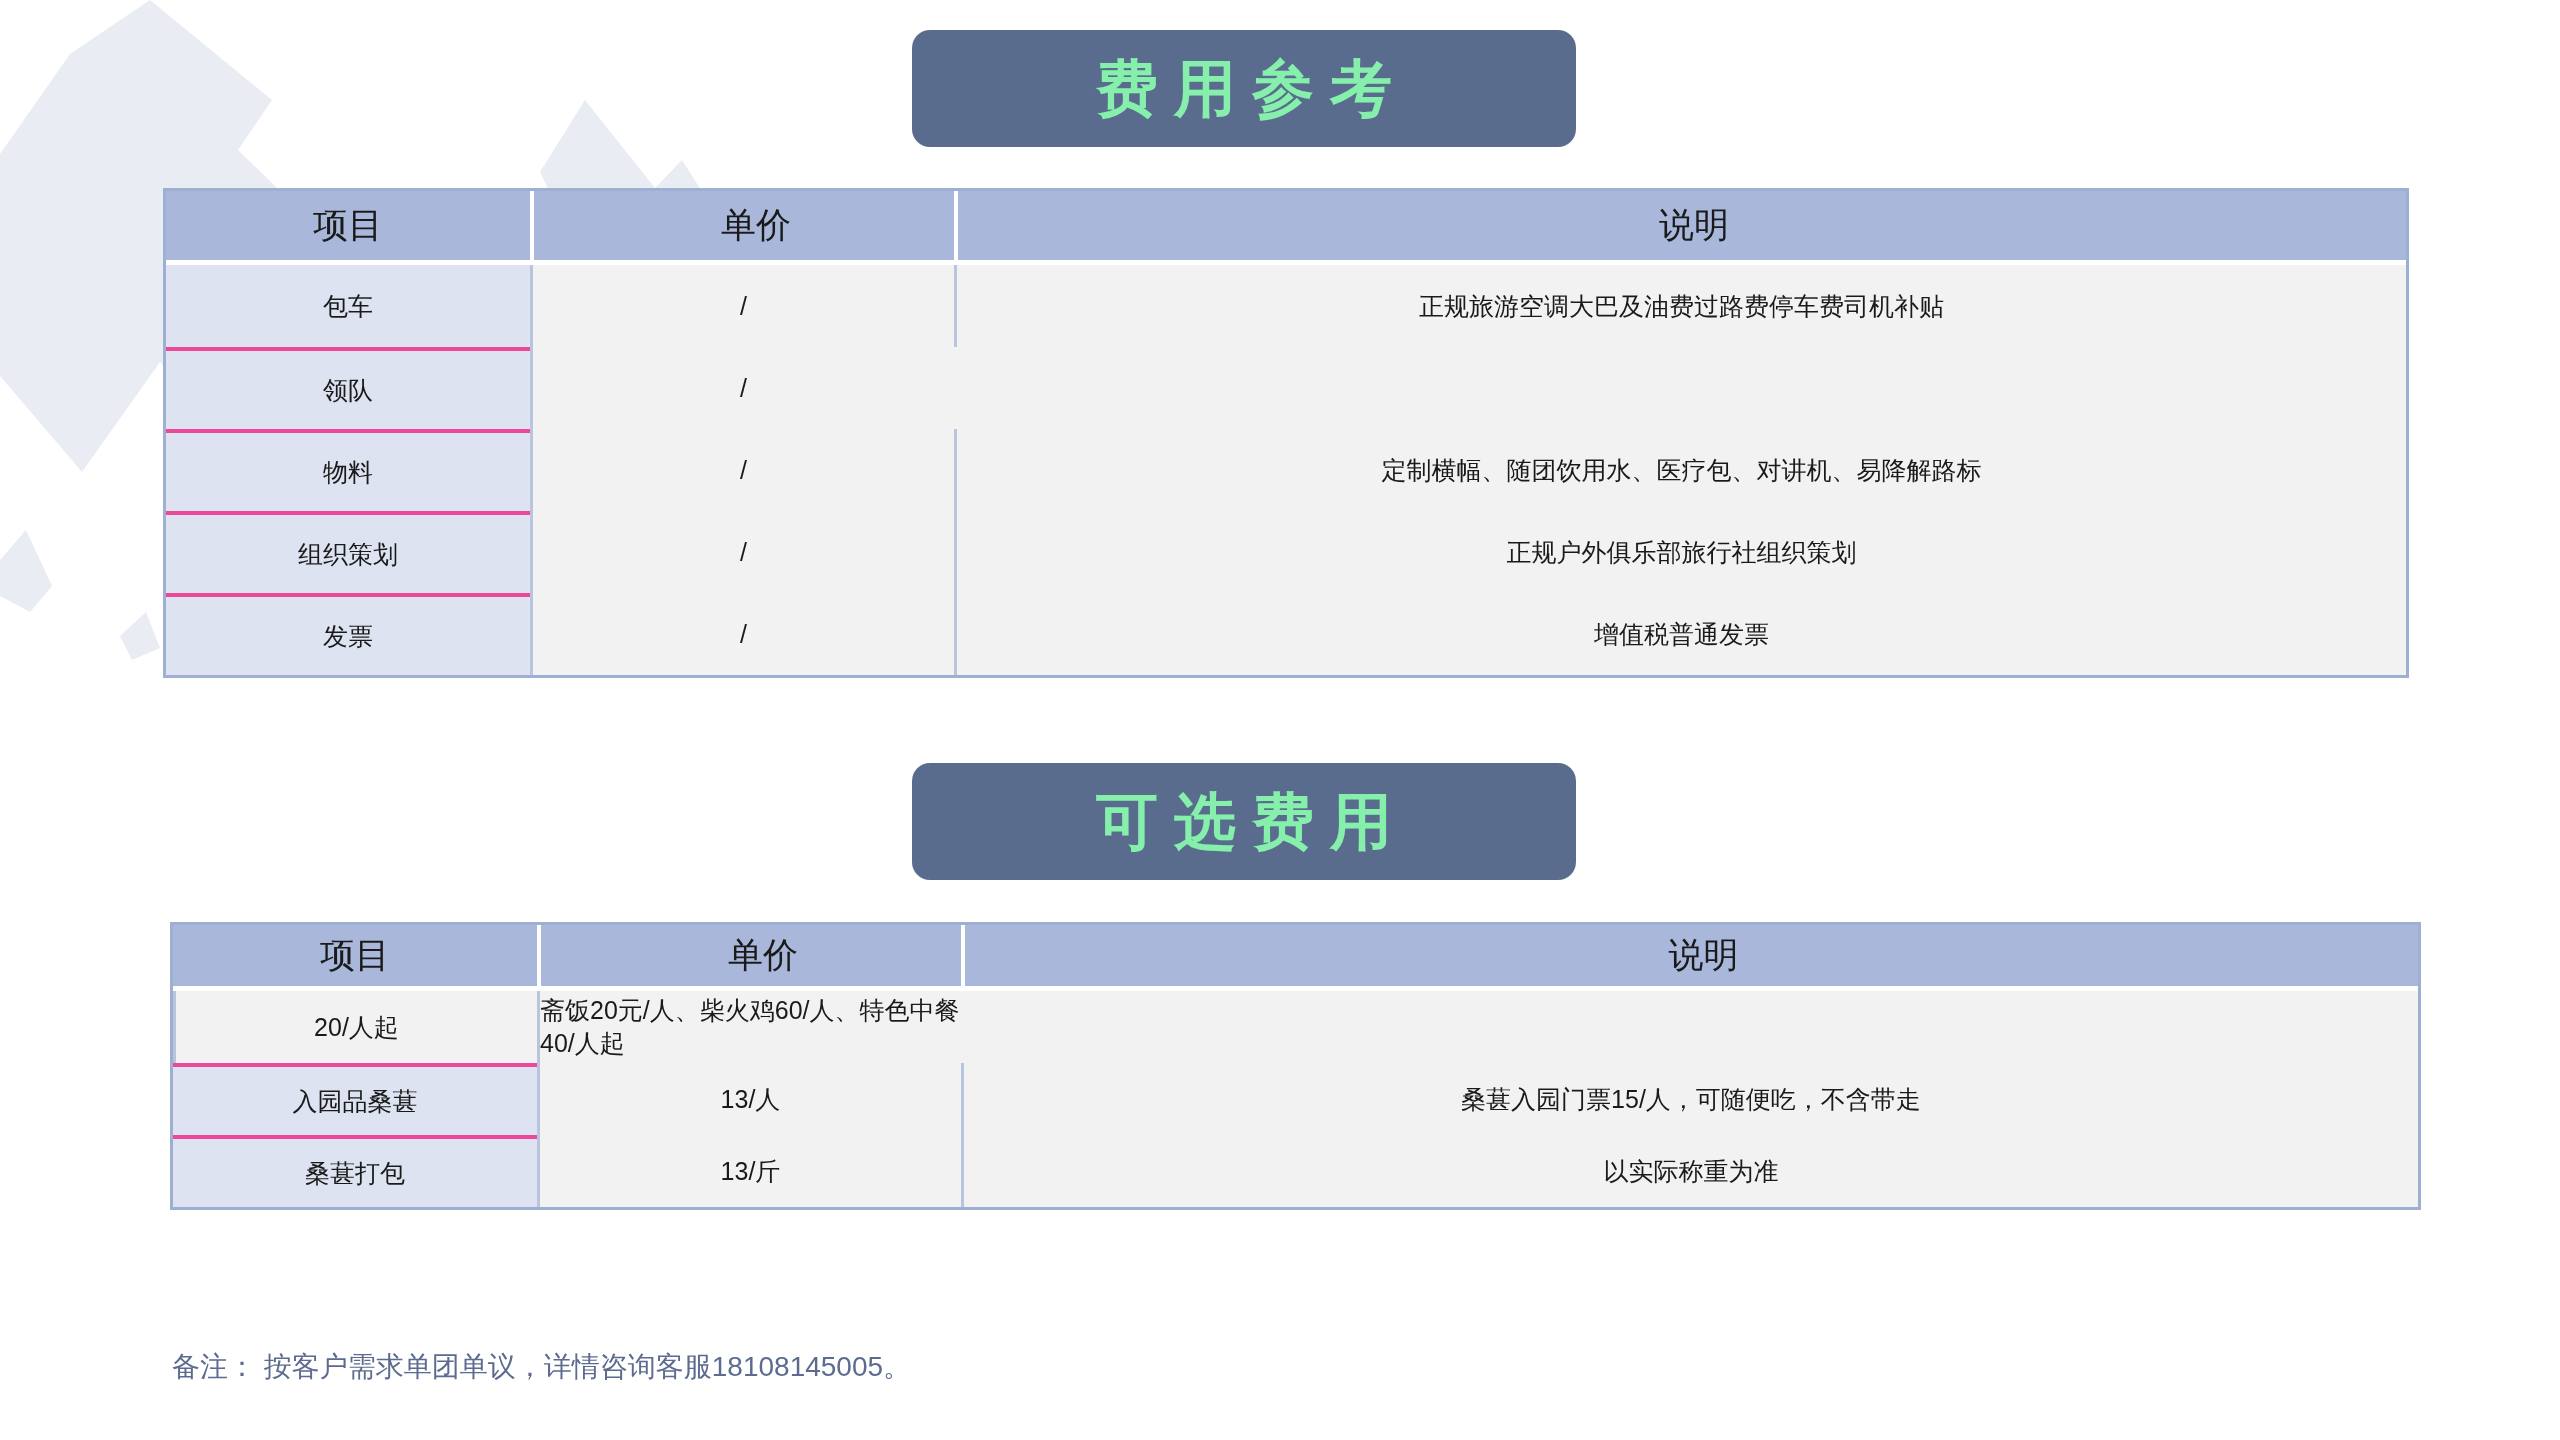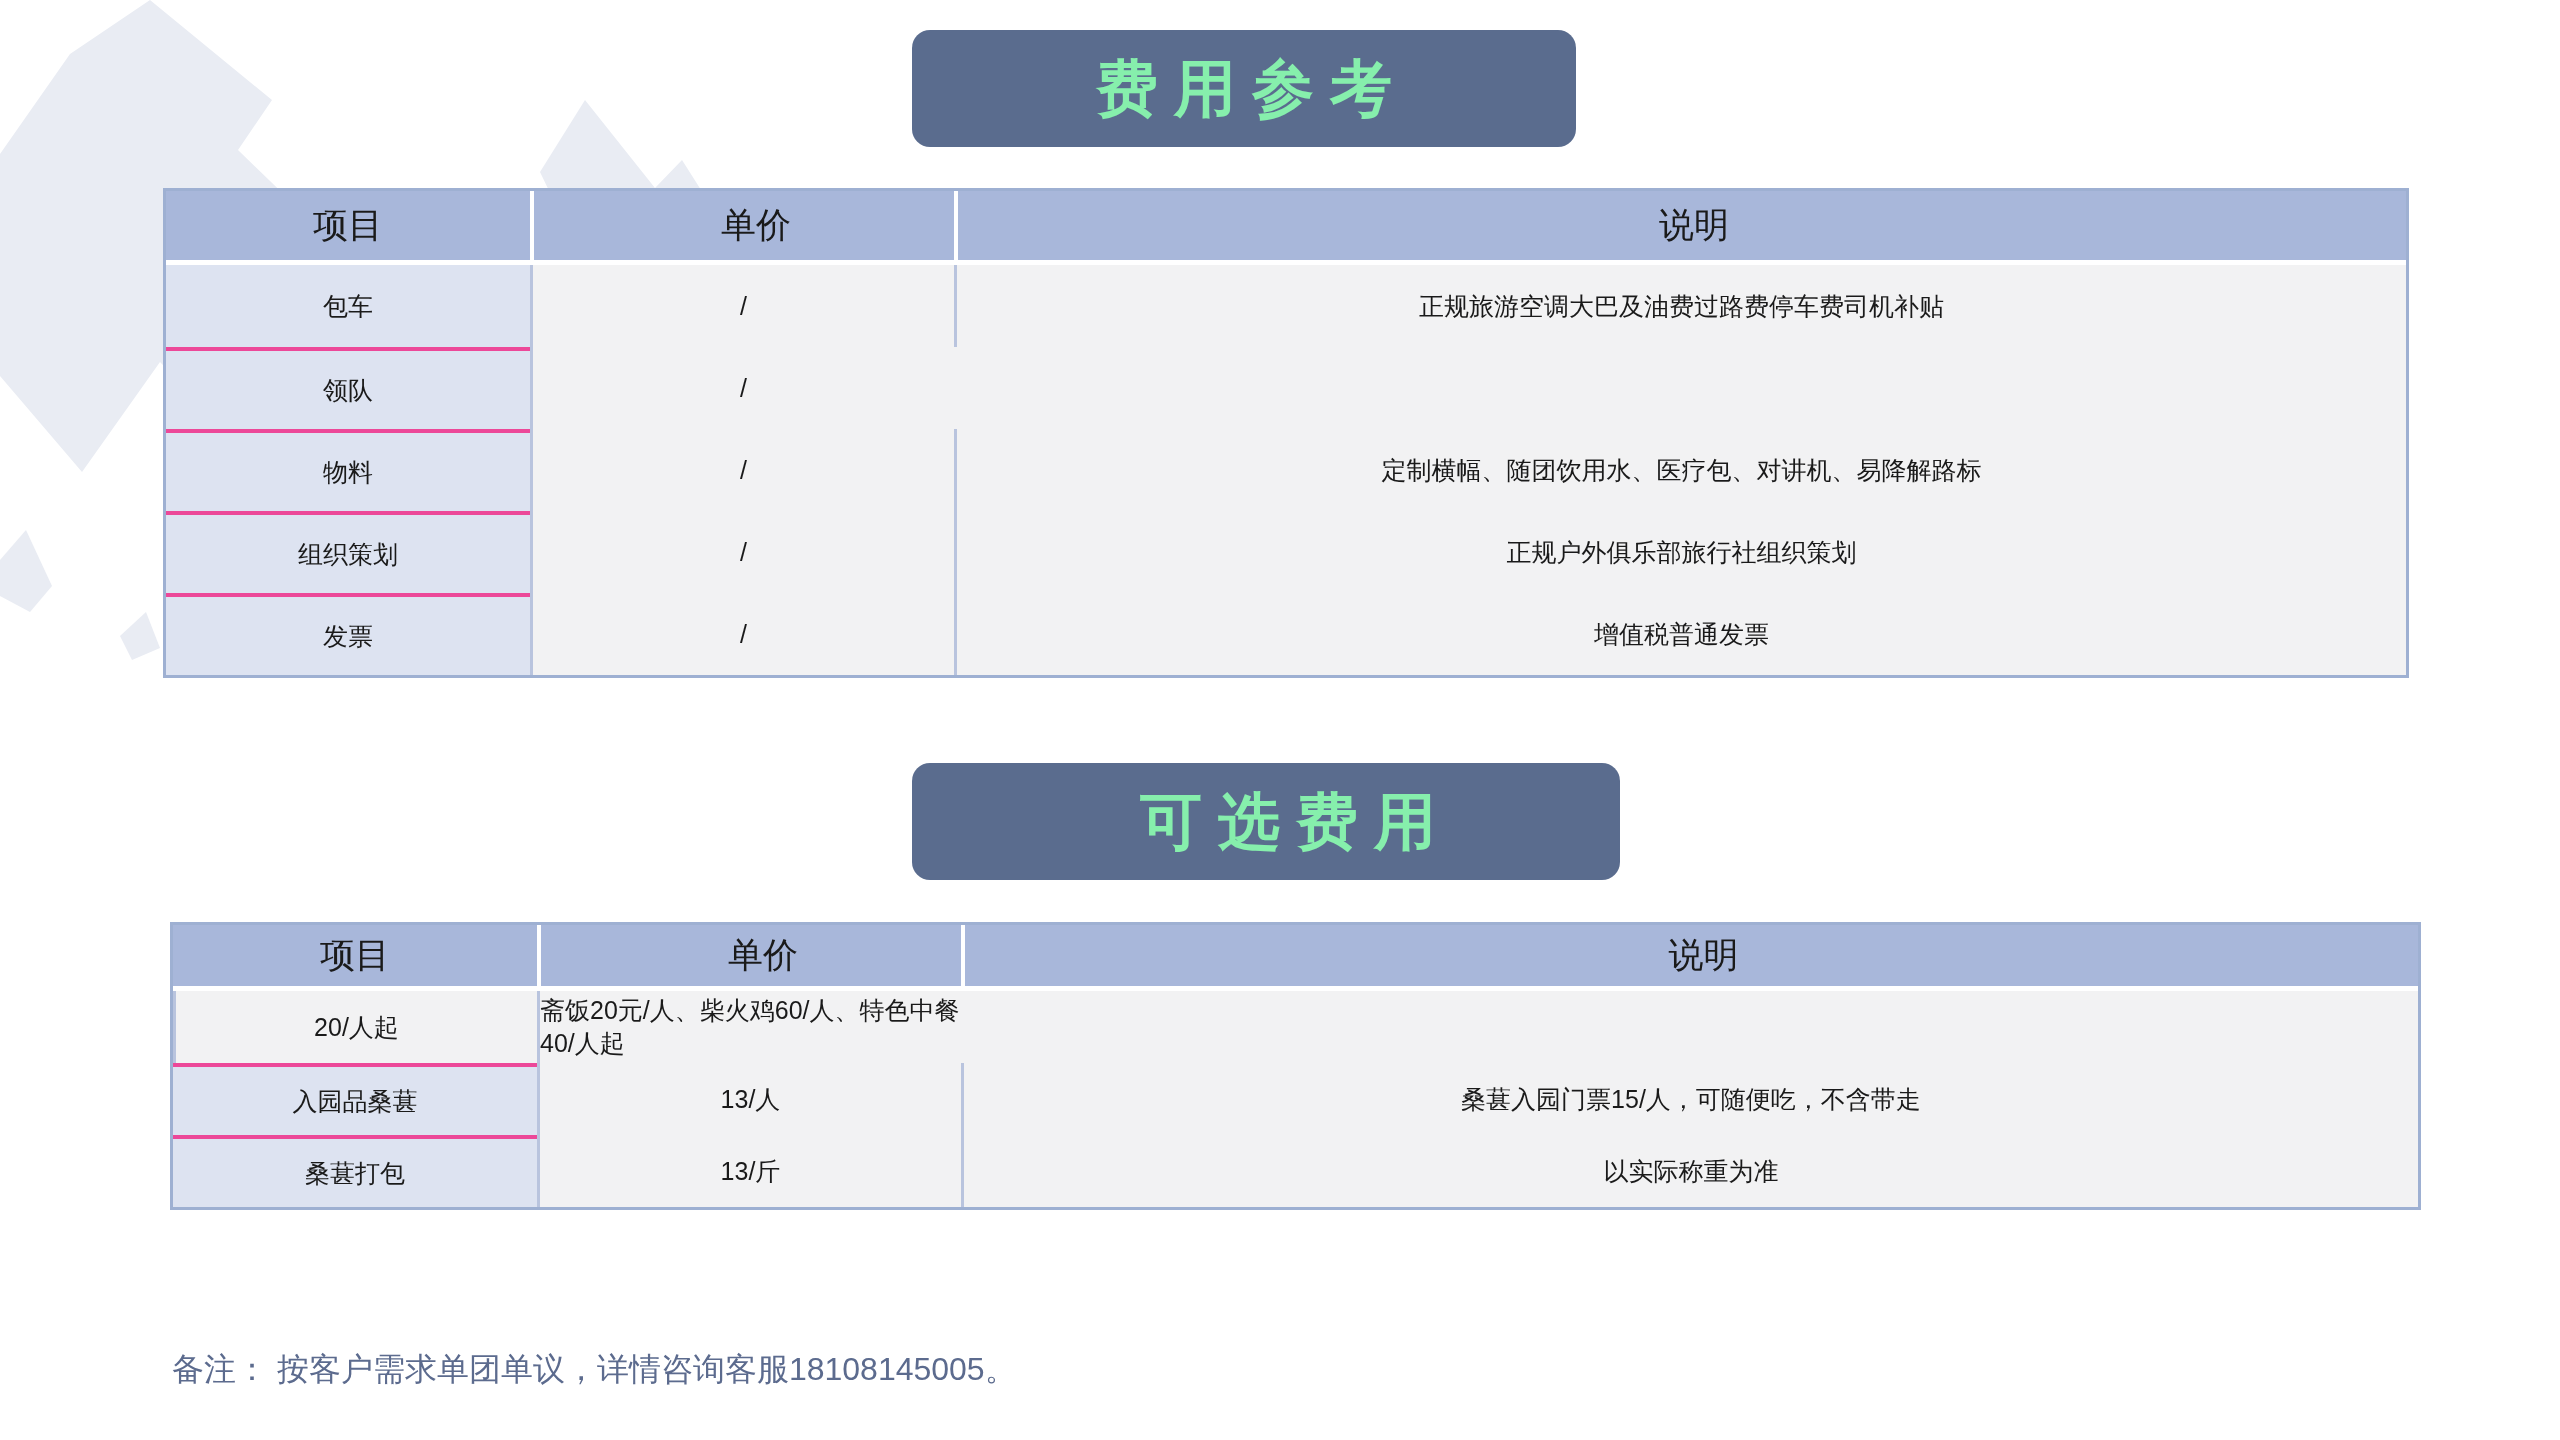--- a/index.html
+++ b/index.html
@@ -22,21 +22,21 @@
     left: 912px; width: 664px; height: 117px;
     background: #5a6c8e;
     border-radius: 18px;
     display: flex; align-items: center; justify-content: center;
     color: #86efac;
     font-size: 62px; font-weight: bold;
     letter-spacing: 16px; text-indent: 16px;
     z-index: 2;
   }
   .title-1 { top: 30px; }
-  .title-2 { top: 763px; padding-left: 44px; }
+  .title-2 { top: 763px; }
 
   
   .ptable {
     position: absolute;
     background: #f2f2f3;
     border: 3px solid #9eb0d2;
     z-index: 1;
     box-sizing: border-box;
   }
   .t1 { left: 163px; top: 188px; width: 2246px; }
@@ -68,21 +68,21 @@
     box-sizing: border-box;
   }
   .c1 { background: #dde3f1; }
   .trow + .trow .c1 { border-top: 4px solid #ec4899; }
   .c2, .c3 { border-left: 3px solid #b9c4de; }
 
   
   .note {
     position: absolute;
     left: 172px; top: 1348px;
-    font-size: 32px;
+    font-size: 28px;
     color: #5c6b8e;
     z-index: 1;
     white-space: nowrap;
   }
 </style>
 </head>
 <body>
 
 <div class="stage">
 

